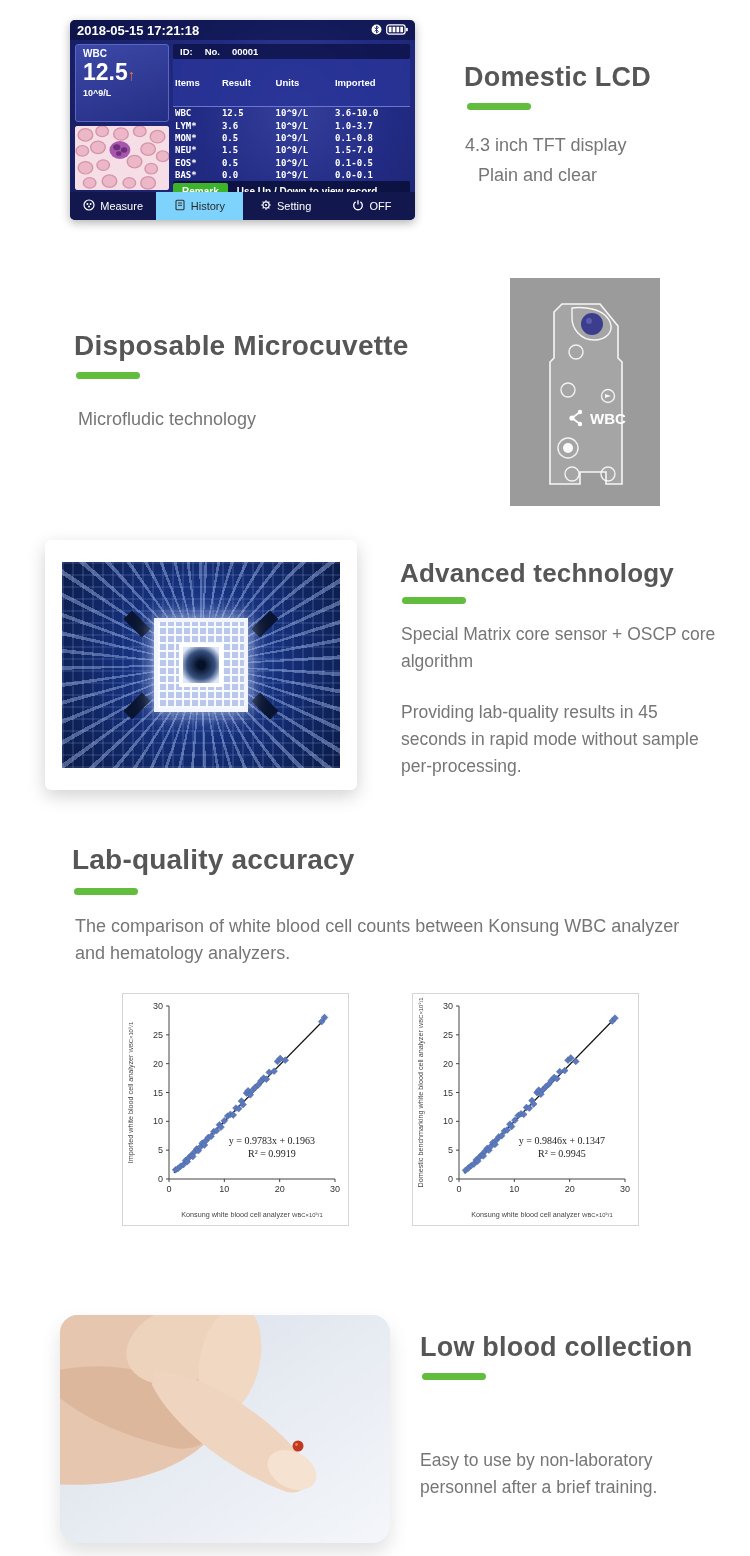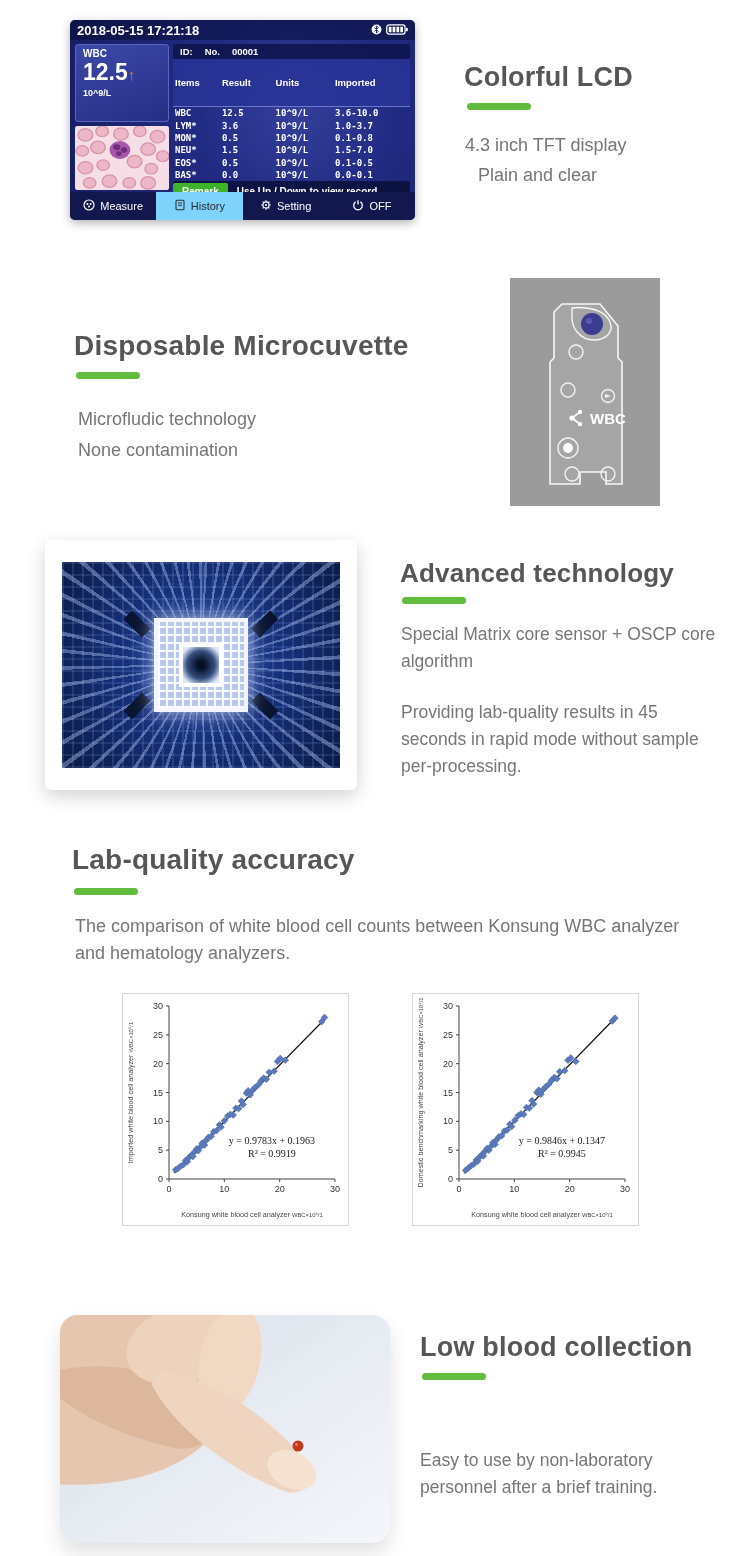--- a/index.html
+++ b/index.html
@@ -243,29 +243,28 @@
       <div class="nav-item">
         <span><svg width="12" height="12" viewBox="0 0 12 12">
               <path d="M6,1.2 V5.6" stroke="#fff" stroke-width="1.3" fill="none"></path>
               <path d="M3.6,2.9 a4.3,4.3 0 1,0 4.8,0" stroke="#fff" stroke-width="1.3" fill="none"></path>
             </svg></span>
         <span>OFF</span>
       </div>
     </div>
   </div>
 
-  <h2 class="abs sec-title" style="left:464px;top:62px;">Colorful LCD</h2>
+  <h2 class="abs sec-title" style="left:464px;top:62px;">Domestic LCD</h2>
   <div class="abs green-bar" style="left:467px;top:103px;"></div>
   <div class="abs body-text" style="left:465px;top:132px;width:280px;">4.3 inch TFT display</div>
   <div class="abs body-text" style="left:478px;top:162px;width:280px;">Plain and clear</div>
 
   <h2 class="abs sec-title" style="left:74px;top:330px;font-size:28px;">Disposable Microcuvette</h2>
   <div class="abs green-bar" style="left:76px;top:372px;"></div>
   <div class="abs body-text" style="left:78px;top:406px;width:330px;">Microfludic technology</div>
-  <div class="abs body-text" style="left:78px;top:437px;width:330px;">None contamination</div>
 
   <div class="abs cuvette-card">
     <svg width="150" height="228" viewBox="0 0 150 228">
       <rect width="150" height="228" fill="#9b9b9b"></rect>
       <g fill="rgba(255,255,255,0.10)" stroke="rgba(255,255,255,0.9)" stroke-width="1.6">
         <path d="M52,26 L90,26 L108,48 L108,80 L112,84 L112,206 L96,206 L96,194 L70,194 L70,206 L40,206 L40,84 L44,80 L44,34 Z"></path>
       </g>
       <path d="M62,30 C62,30 92,26 100,44 C104,54 96,62 84,62 C70,62 62,50 62,40 Z" fill="none" stroke="rgba(255,255,255,0.9)" stroke-width="1.4"></path>
       <circle cx="82" cy="46" r="11" fill="#3d3d8f"></circle>
       <circle cx="79" cy="43" r="3" fill="#6a6ab8" opacity="0.7"></circle>

